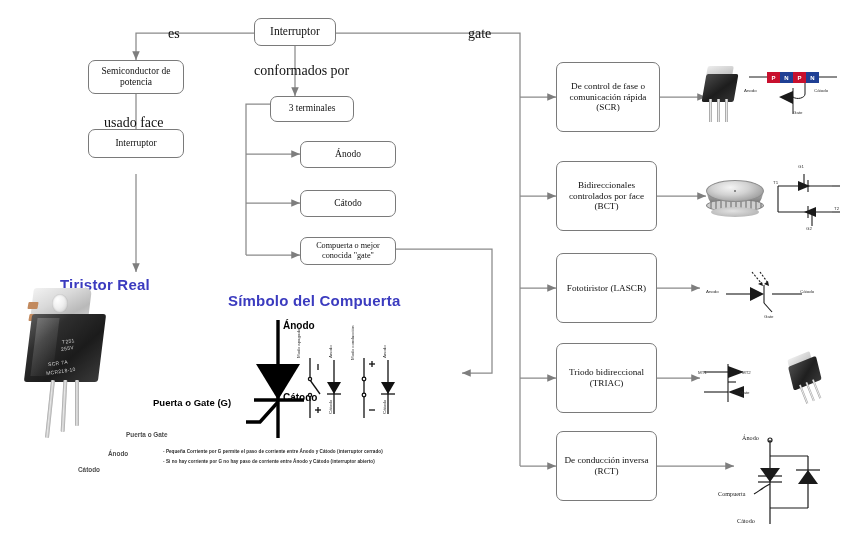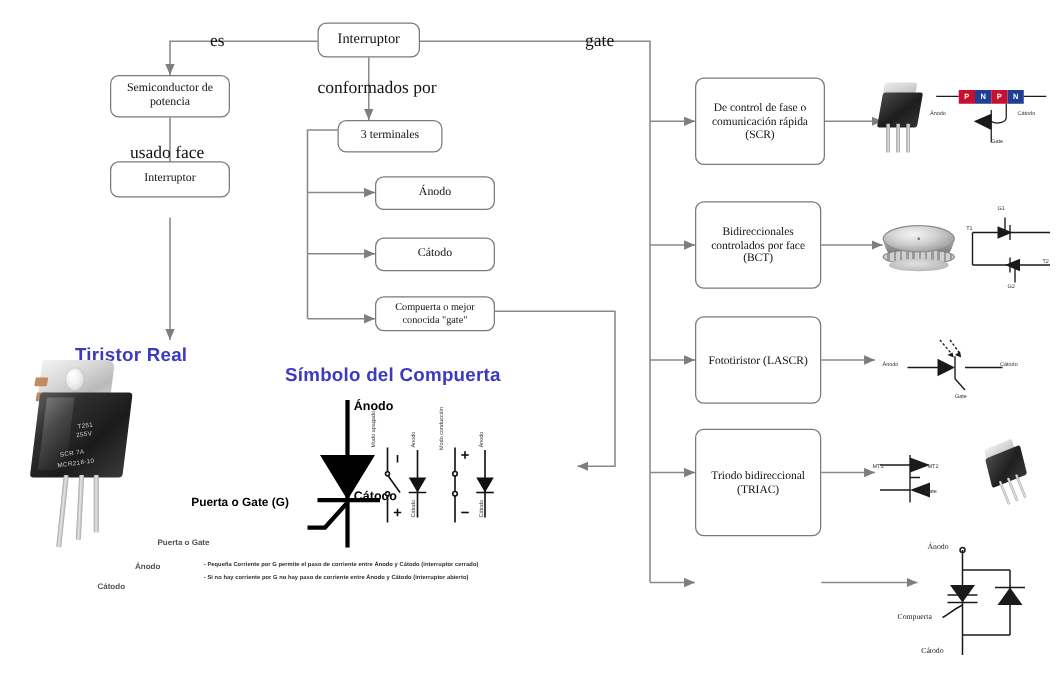--- a/index.html
+++ b/index.html
@@ -190,22 +190,25 @@
 
   <div class="node type" style="left:556px;top:62px;width:104px;height:70px;padding:0 5px;">
     <span>De control de fase o comunicación rápida (SCR)</span>
   </div>
   <div class="node type" style="left:556px;top:161px;width:101px;height:70px;padding:0 5px;">
     <span>Bidireccionales controlados por face (BCT)</span>
   </div>
   <div class="node type" style="left:556px;top:253px;width:101px;height:70px;padding:0 5px;">
     <span>Fototiristor (LASCR)</span>
   </div>
-  <div class="node type" style="left:556px;top:343px;width:101px;height:86px;padding:16px 5px;">
+  <div class="node type" style="left:556px;top:343px;width:101px;height:70px;padding:16px 5px;">
     <span>Triodo bidireccional (TRIAC)</span>
+  </div>
+  <div class="node type" style="left:556px;top:431px;width:101px;height:70px;padding:0 5px;">
+    <span>De conducción inversa (RCT)</span>
   </div>
 
   <div class="scrpk" style="left:700px;top:66px;">
     <div class="t"></div>
       <div class="b"></div>
     <div class="l" style="left:9px;top:33px;"></div>
     <div class="l" style="left:17px;top:33px;"></div>
     <div class="l" style="left:25px;top:33px;"></div>
   </div>
   <div class="cap" style="left:694px;top:128px;width:52px;"></div>

